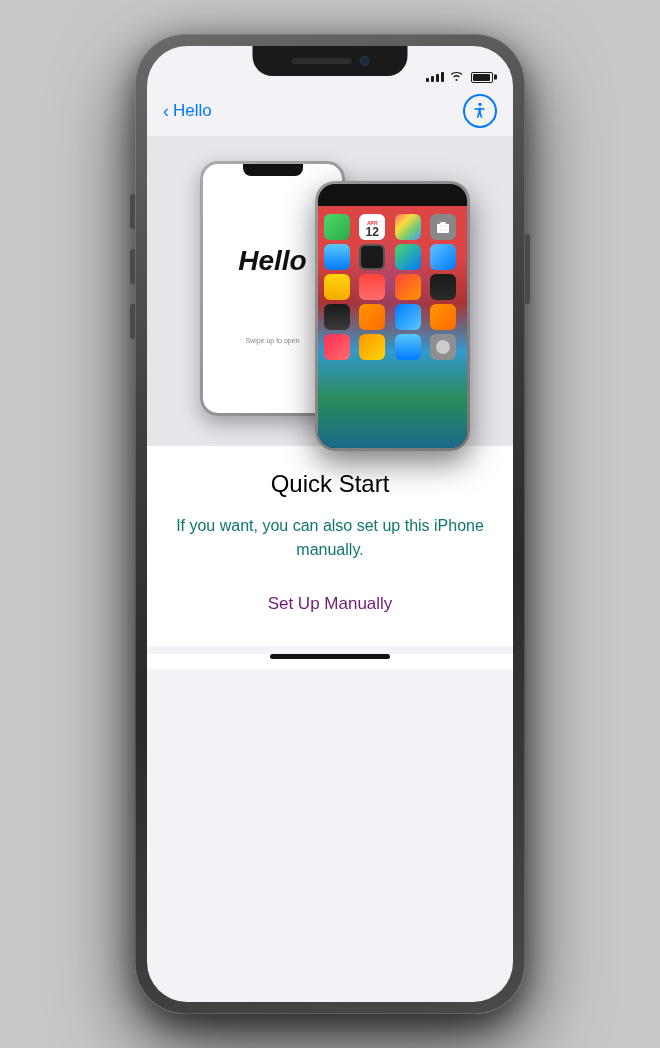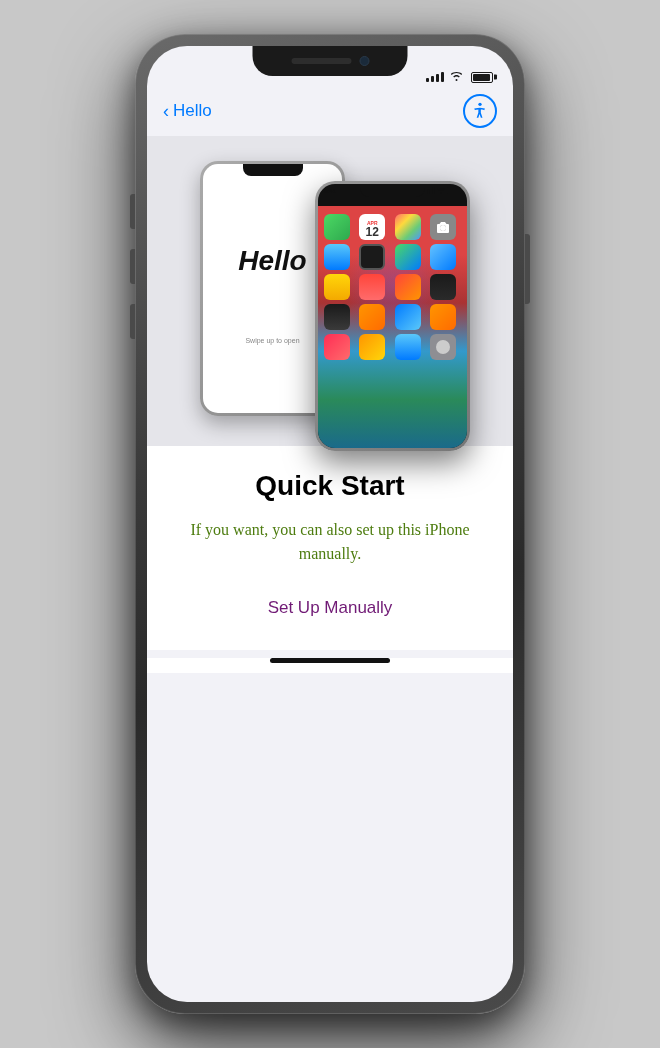--- a/index.html
+++ b/index.html
@@ -371,42 +371,41 @@
     .content-area {
       background: white;
       flex: 1;
       padding: 24px 28px 20px;
       display: flex;
       flex-direction: column;
       align-items: center;
     }
 
     .quick-start-title {
-      font-size: 28px;
-      font-weight: 700;
+      font-size: 24px;
+      font-weight: 400;
       color: #000;
       text-align: center;
       margin-bottom: 16px;
     }
 
     .quick-start-description {
       font-size: 16px;
       color: #333;
       text-align: center;
       line-height: 1.5;
       margin-bottom: 20px;
     }
 
     .quick-start-secondary {
       font-size: 16px;
-      color: #4d7c0f;
+      color: #0f766e;
       text-align: center;
       line-height: 1.5;
       margin-bottom: auto;
-      font-family: Liberation Serif, serif;
     }
 
     .setup-manually-btn {
       font-size: 17px;
       font-weight: 400;
       color: #701a75;
       text-align: center;
       cursor: pointer;
       padding: 12px 20px;
       margin-top: 20px;

